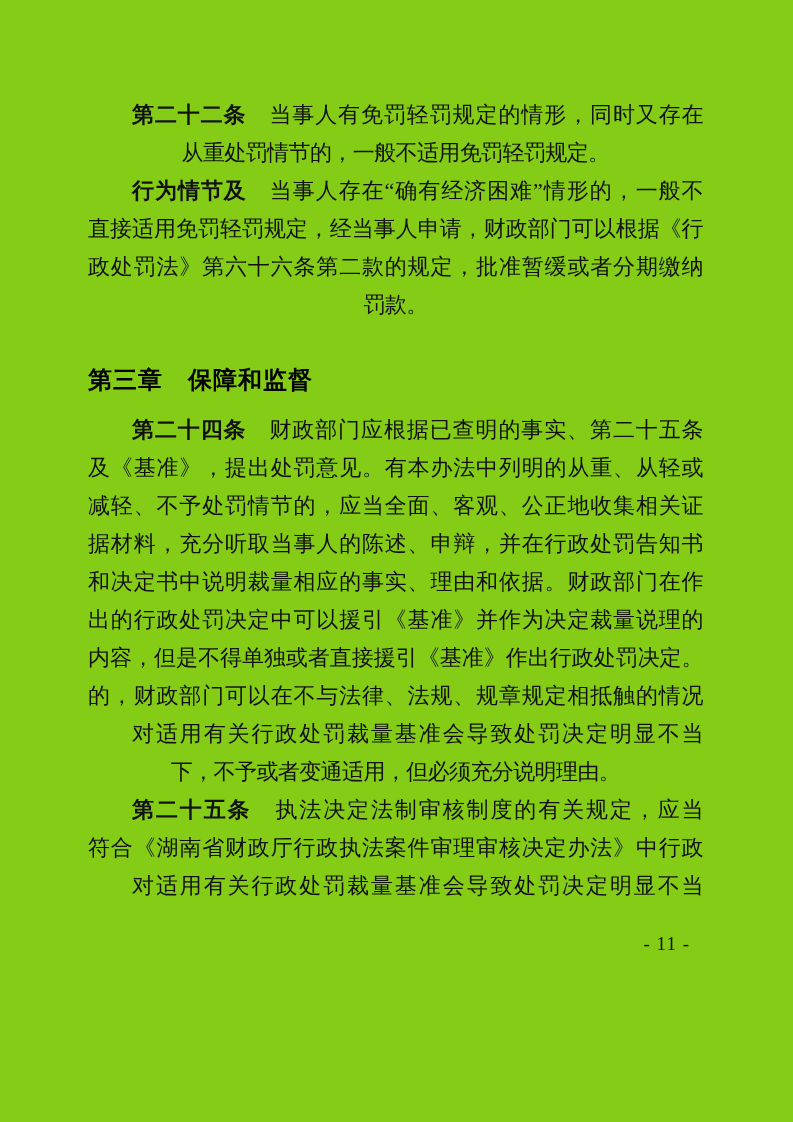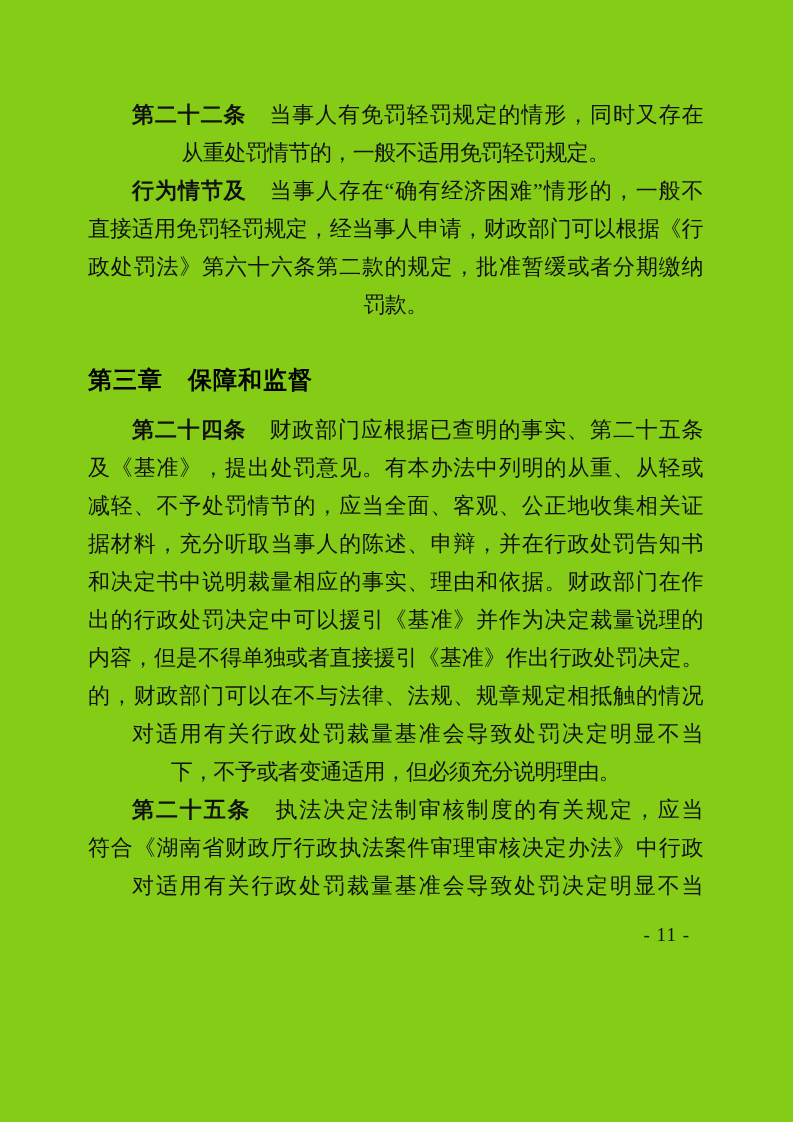--- a/index.html
+++ b/index.html
@@ -39,21 +39,21 @@
     margin: 37px 0 12px 0;
     font-family: "Liberation Sans", "DejaVu Sans", sans-serif;
     font-weight: bold;
     font-size: 24px;
     line-height: 38px;
     text-align: left;
     letter-spacing: 1px;
     color: #000000;
   }
   .pagenum {
-    margin-top: 18px;
+    margin-top: 27px;
     padding-right: 13px;
     text-align: right;
     font-size: 19px;
     line-height: 24px;
     letter-spacing: 1px;
     color: #111111;
   }
 </style>
 </head>
 <body>

